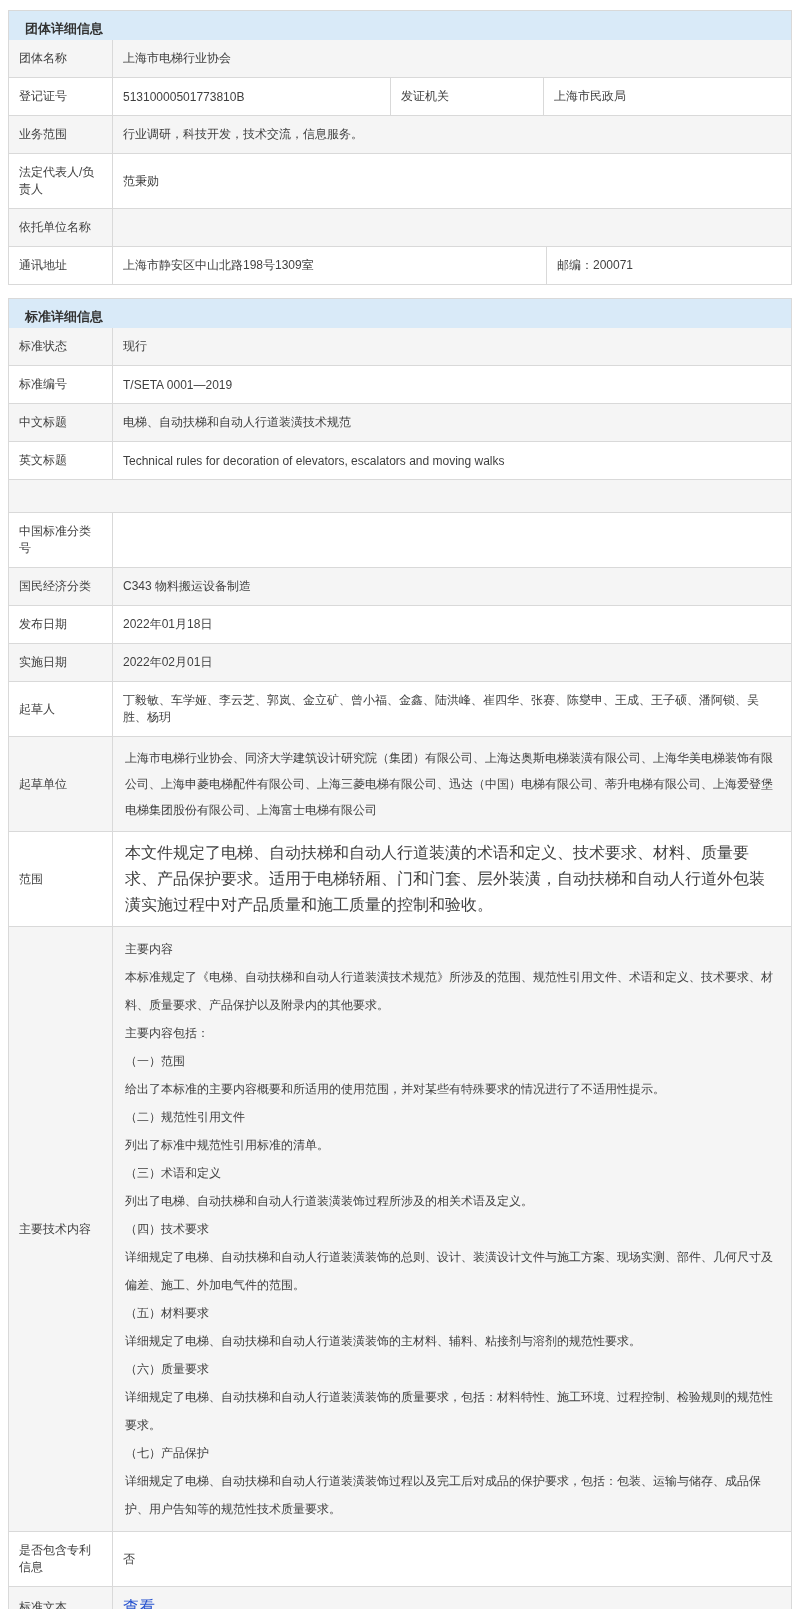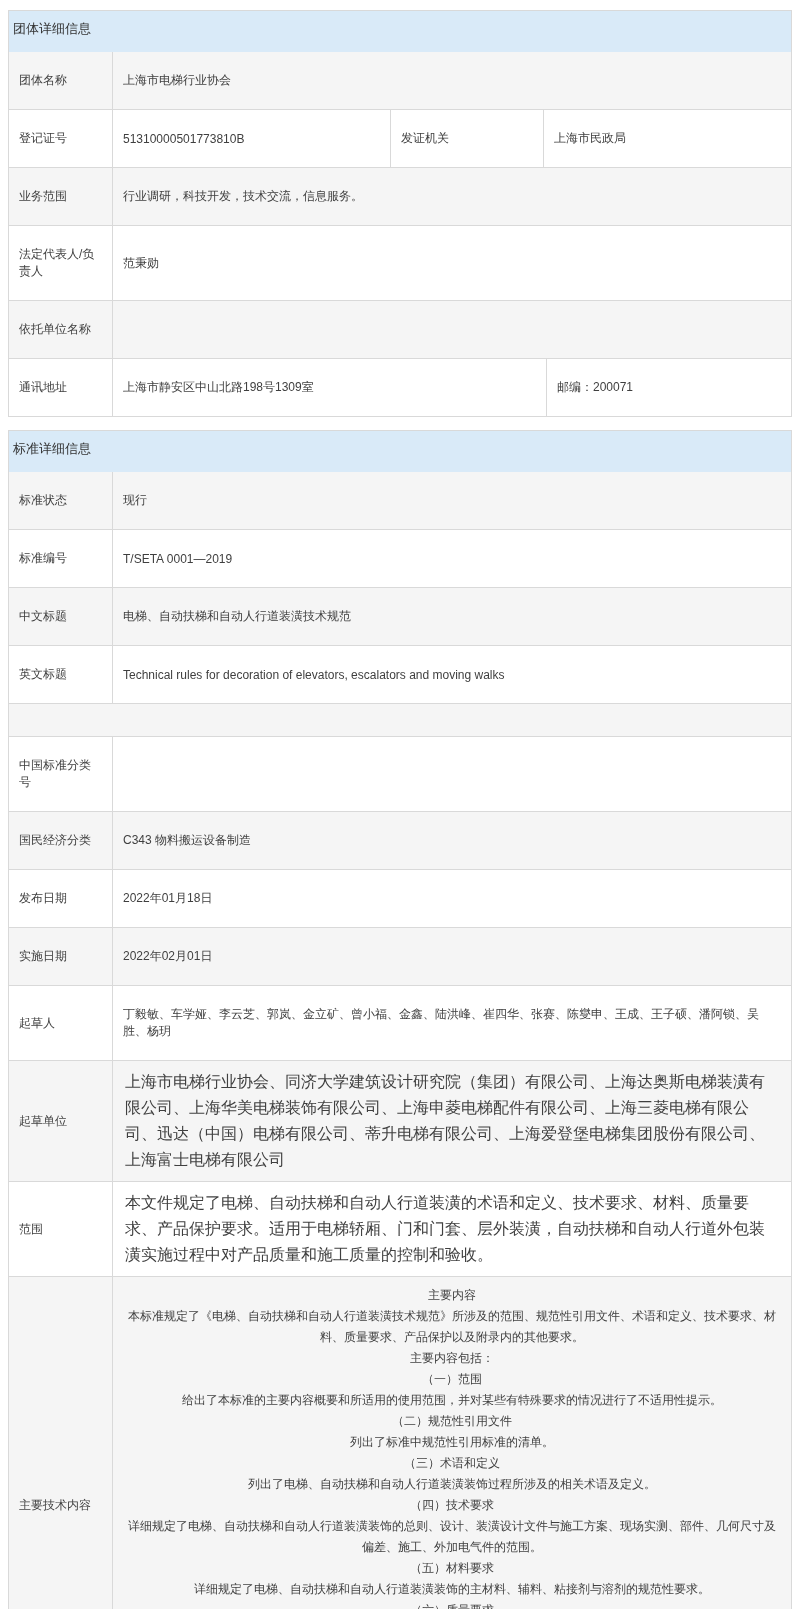--- a/index.html
+++ b/index.html
@@ -15,58 +15,57 @@
     min-height: 1609px;
     padding: 10px 8px 0 8px;
   }
   .panel {
     border: 1px solid #d9d9d9;
     background: #fff;
   }
   .panel + .panel { margin-top: 13px; }
   .panel-header {
     background: #d9eaf8;
-    height: 41px;
+    height: 29px;
     line-height: 35px;
-    padding: 0 4px;
+    padding: 0 16px;
     font-size: 13px;
-    font-weight: normal;
+    font-weight: bold;
     color: #333;
   }
   .row {
     display: flex;
     border-top: 1px solid #d9d9d9;
     background: #fff;
     min-height: 33px;
   }
   .row.odd { background: #f5f5f5; }
   .cell {
     font-size: 12px;
     color: #3f3f3f;
-    padding: 20px 10px;
+    padding: 10px 10px;
     display: flex;
     align-items: center;
   }
   .label  { flex: 0 0 104px; width: 104px; border-right: 1px solid #d9d9d9; line-height: 17px; }
   .value  { flex: 1 1 auto; min-width: 0; }
   .value1 { flex: 0 0 277px; }
   .label2 { flex: 0 0 154px; border-left: 1px solid #d9d9d9; border-right: 1px solid #d9d9d9; text-align: center; }
   .value-wide { flex: 0 0 433px; }
   .cell-postcode { flex: 1 1 auto; border-left: 1px solid #d9d9d9; }
   .flow {
     display: block;
     line-height: 26px;
     padding: 8px 12px;
   }
   .pre {
     display: block;
-    line-height: 21px;
+    line-height: 28px;
     padding: 8px 12px;
     white-space: pre-line;
-    text-align: center;
   }
   a.link { color: #2753cf; text-decoration: none; font-size: 16px; }
   .ann-link-cell { flex: 1 1 auto; background: #fde047; padding-left: 26px; }
   .ann-date-cell { flex: 0 0 172px; border-left: 1px solid #d9d9d9; background: #fca5a5; }
   .pagination-area {
     background: #fff;
     border-top: 1px solid #d9d9d9;
     padding: 42px 16px 28px 16px;
     height: 110px;
   }
@@ -146,21 +145,21 @@
     <div class="row odd">
       <div class="cell label">实施日期</div>
       <div class="cell value">2022年02月01日</div>
     </div>
     <div class="row">
       <div class="cell label">起草人</div>
       <div class="cell value">丁毅敏、车学娅、李云芝、郭岚、金立矿、曾小福、金鑫、陆洪峰、崔四华、张赛、陈燮申、王成、王子硕、潘阿锁、吴胜、杨玥</div>
     </div>
     <div class="row odd">
       <div class="cell label">起草单位</div>
-      <div class="value flow" style="font-size:16px;color:#3f3f3f;">上海市电梯行业协会、同济大学建筑设计研究院（集团）有限公司、上海达奥斯电梯装潢有限公司、上海华美电梯装饰有限公司、上海申菱电梯配件有限公司、上海三菱电梯有限公司、迅达（中国）电梯有限公司、蒂升电梯有限公司、上海爱登堡电梯集团股份有限公司、上海富士电梯有限公司</div>
+      <div class="value flow" style="font-size:12px;color:#3f3f3f;">上海市电梯行业协会、同济大学建筑设计研究院（集团）有限公司、上海达奥斯电梯装潢有限公司、上海华美电梯装饰有限公司、上海申菱电梯配件有限公司、上海三菱电梯有限公司、迅达（中国）电梯有限公司、蒂升电梯有限公司、上海爱登堡电梯集团股份有限公司、上海富士电梯有限公司</div>
     </div>
     <div class="row">
       <div class="cell label">范围</div>
       <div class="value flow" style="font-size:16px;color:#3f3f3f;">本文件规定了电梯、自动扶梯和自动人行道装潢的术语和定义、技术要求、材料、质量要求、产品保护要求。适用于电梯轿厢、门和门套、层外装潢，自动扶梯和自动人行道外包装潢实施过程中对产品质量和施工质量的控制和验收。</div>
     </div>
     <div class="row odd">
       <div class="cell label">主要技术内容</div>
       <div class="value pre" style="font-size:12px;color:#3f3f3f;">主要内容
 本标准规定了《电梯、自动扶梯和自动人行道装潢技术规范》所涉及的范围、规范性引用文件、术语和定义、技术要求、材料、质量要求、产品保护以及附录内的其他要求。
 主要内容包括：

